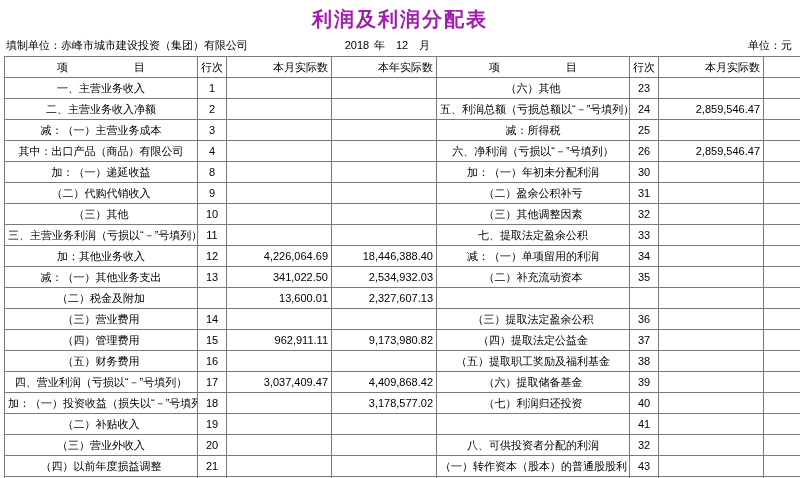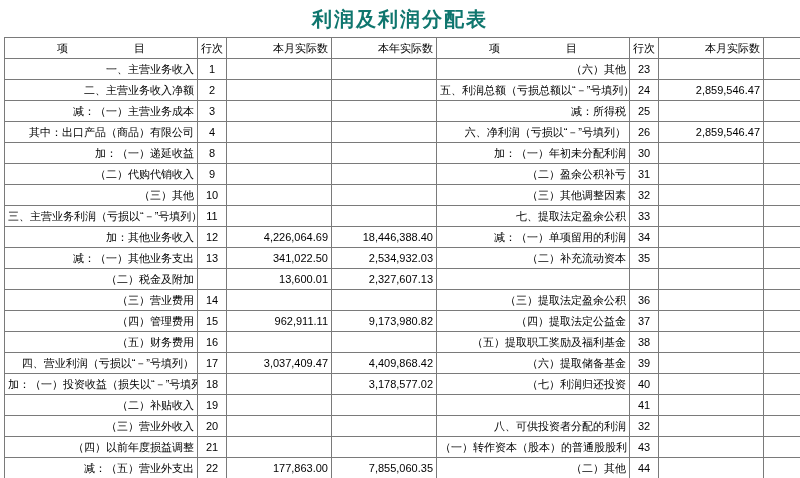--- a/index.html
+++ b/index.html
@@ -18,21 +18,21 @@
     width: 800px;
     height: 478px;
     position: relative;
     box-sizing: border-box;
     padding: 0;
   }
   .title {
     text-align: center;
     font-size: 20px;
     font-weight: bold;
-    color: #0f766e;
+    color: #a21caf;
     letter-spacing: 2px;
     margin: 6px 0 4px 0;
     font-family: "Liberation Serif", serif;
   }
   .meta {
     display: flex;
     align-items: flex-end;
     font-size: 11px;
     padding: 0 6px 3px 6px;
     position: relative;
@@ -72,32 +72,41 @@
     font-weight: normal;
   }
   .hdr {
     text-align: center;
     font-size: 11px;
   }
   .c-item { width: 186px; }
   .c-line { width: 22px; text-align: center; }
   .c-num  { width: 98px; text-align: right; }
   .num-cell { text-align: right; }
-  .item-cell { text-align: right; }
+  .item-cell { text-align: center; }
   .indent1 { padding-left: 10px; margin-top: 6px; }
   .indent2 { padding-left: 34px; }
   .indent3 { padding-left: 52px; }
 </style>
 </head>
 <body>
 
 <div class="page">
 
   <div class="title">利润及利润分配表</div>
 
+  <div class="meta">
+    <div class="meta-left">
+      <span>填制单位：</span><span>赤峰市城市建设投资（集团）有限公司</span>
+    </div>
+    <div class="meta-center">
+      <span class="num">2018</span><span>年</span><span class="num">12</span><span>月</span>
+    </div>
+    <div class="meta-right">单位：元</div>
+  </div>
 
   <table class="sheet">
     <thead>
       <tr>
         <th class="c-item hdr">项　　　　　　目</th>
         <th class="c-line hdr">行次</th>
         <th class="c-num hdr">本月实际数</th>
         <th class="c-num hdr">本年实际数</th>
         <th class="c-item hdr">项　　　　　　目</th>
         <th class="c-line hdr">行次</th>

